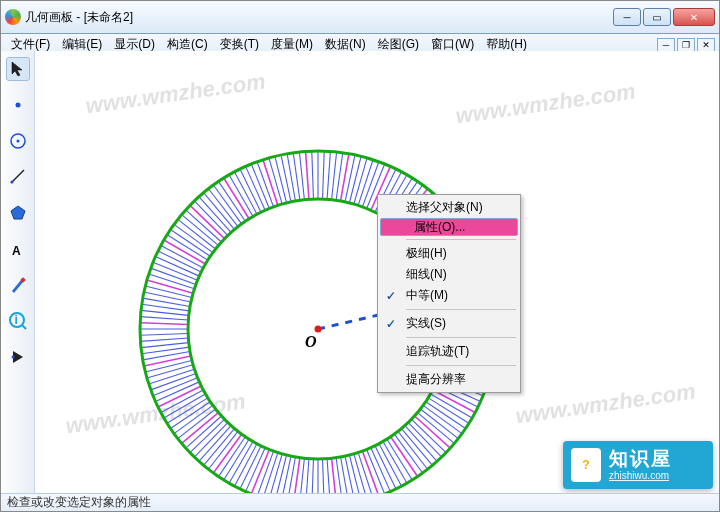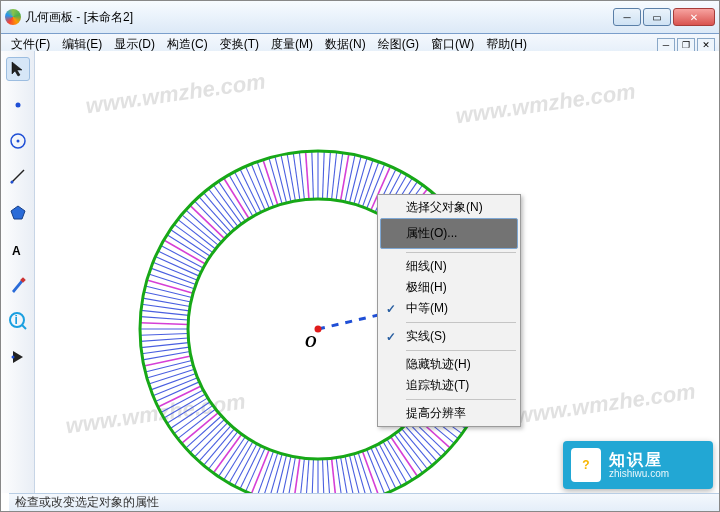--- a/index.html
+++ b/index.html
@@ -14,33 +14,33 @@
 .close { background:linear-gradient(#f7a3a0,#d9534f); color:#fff; border-color:#a63c39; width:42px; }
 .menubar { height:22px; background:linear-gradient(#f4f8fd,#e4eef9); border-bottom:1px solid #b8cde4; display:flex; align-items:center; padding:0 4px; position:relative; }
 .menubar .mitem { padding:14px 6px; color:#000; cursor:default; }
 .menubar .mdibtns { position:absolute; right:4px; display:flex; gap:2px; }
 .menubar .mdibtns .mb { width:18px; height:14px; border:1px solid #8aa8c8; background:#eef5fc; font-size:9px; display:flex; align-items:center; justify-content:center; }
 .content { position:absolute; top:50px; left:0; right:0; bottom:18px; display:flex; }
 .toolbar { width:34px; background:linear-gradient(90deg,#fdfdfe,#e9eef5); border-right:1px solid #c7d5e6; display:flex; flex-direction:column; align-items:center; padding-top:6px; gap:12px; }
 .tbtn { width:24px; height:24px; display:flex; align-items:center; justify-content:center; border:1px solid transparent; border-radius:3px; }
 .tbtn.sel { background:#d6e6f7; border-color:#9cbde0; }
 .canvas { flex:1; position:relative; background:#fff; overflow:hidden; }
-.statusbar { position:absolute; left:8px; right:0; bottom:0; height:18px; background:linear-gradient(#f4f8fd,#e4eef9); border-top:1px solid #b8cde4; padding:2px 6px; color:#333; display:flex; align-items:center; }
+.statusbar { position:absolute; left:0; right:0; bottom:0; height:18px; background:linear-gradient(#f4f8fd,#e4eef9); border-top:1px solid #b8cde4; padding:2px 6px; color:#333; display:flex; align-items:center; }
 .watermark { position:absolute; color:rgba(120,120,120,.22); font-size:22px; font-style:italic; font-weight:bold; transform:rotate(-8deg); pointer-events:none; font-family:Arial,sans-serif; }
 .ctxmenu { position:absolute; left:376px; top:193px; width:144px; background:#f2f2f2; border:1px solid #9b9b9b; box-shadow:2px 2px 4px rgba(0,0,0,.25); padding:2px; }
 .ctxmenu .row { height:21px; display:flex; align-items:center; padding-left:26px; position:relative; color:#000; }
-.ctxmenu .row.hl { background:#737373; border:1px solid #7fa8d4; border-radius:2px; padding-left:25px; height:31px; }
+.ctxmenu .row.hl { background:#ec4899; border:1px solid #7fa8d4; border-radius:2px; padding-left:33px; height:18px; }
 .ctxmenu .sep { height:1px; background:#c5c5c5; margin:3px 2px 3px 26px; }
 .ctxmenu .check { position:absolute; left:6px; color:#2a5fa1; font-weight:bold; }
 .ctxmenu .sub { position:absolute; right:6px; color:#333; font-size:10px; }
 .brand { position:absolute; right:6px; bottom:22px; width:150px; height:48px; background:#22a7d4; border-radius:4px; box-shadow:0 2px 6px rgba(0,0,0,.3); display:flex; align-items:center; padding:0 8px; gap:8px; }
 .brand .bicon { width:30px; height:34px; background:#fff; border-radius:4px; display:flex; align-items:center; justify-content:center; color:#f7b500; font-size:20px; font-weight:bold; }
 .brand .btext { color:#fff; display:flex; flex-direction:column; line-height:1.1; }
-.brand .btext .big { font-size:16px; font-weight:bold; letter-spacing:2px; }
-.brand .btext .small { font-size:10px; opacity:.9; }
+.brand .btext .big { font-size:19px; font-weight:bold; letter-spacing:2px; }
+.brand .btext .small { font-size:10px; opacity:.9;text-decoration:underline; }
 svg { display:block; }
 .olabel { position:absolute; font-style:italic; font-weight:bold; font-family:"Times New Roman",serif; font-size:16px; }
 </style>
 </head>
 <body>
 
 <div class="titlebar">
   <div class="appicon"></div>
   <div class="title">几何画板 - [未命名2]</div>
   <div class="winbtns">
@@ -323,38 +323,35 @@
 
 <div class="ctxmenu" id="ctx">
     <div class="row">
       <span>选择父对象(N)</span>
     </div>
     <div class="row hl">
       <span>属性(O)...</span>
     </div>
     <div class="sep"></div>
     <div class="row">
+      <span>极细(H)</span>
+    </div>
+    <div class="row">
       <span>细线(N)</span>
-    </div>
-    <div class="row">
-      <span>极细(H)</span>
     </div>
     <div class="row">
       <span class="check">✓</span>
       <span>中等(M)</span>
     </div>
     <div class="sep"></div>
     <div class="row">
       <span class="check">✓</span>
       <span>实线(S)</span>
     </div>
     <div class="sep"></div>
-    <div class="row">
-      <span>隐藏轨迹(H)</span>
-    </div>
     <div class="row">
       <span>追踪轨迹(T)</span>
     </div>
     <div class="sep"></div>
     <div class="row">
       <span>提高分辨率</span>
     </div>
   </div>
 
 <div class="brand">

